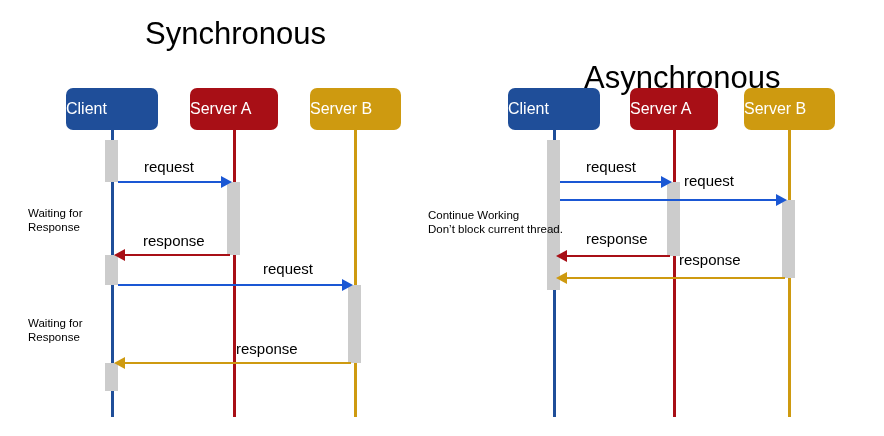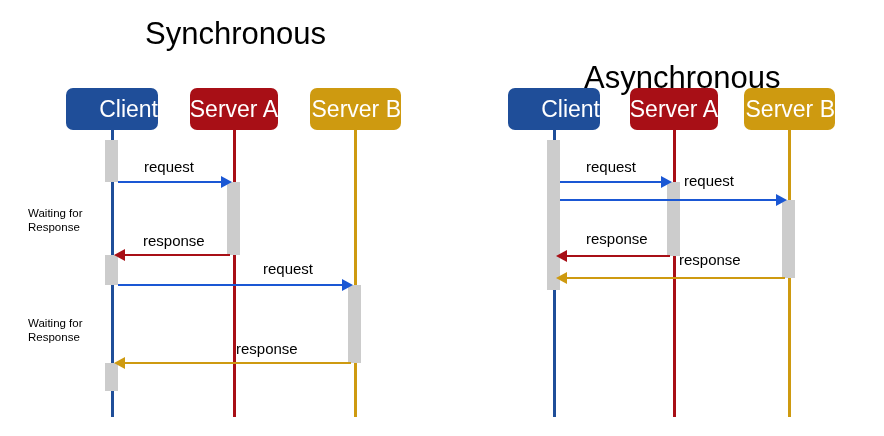--- a/index.html
+++ b/index.html
@@ -24,27 +24,26 @@
     color: #000000;
     white-space: nowrap;
     letter-spacing: 0px;
     line-height: 1;
   }
   .actor-box {
     position: absolute;
     border-radius: 7px;
     display: flex;
     align-items: center;
-    justify-content: flex-end;
+    justify-content: flex-start;
     color: #ffffff;
-    font-size: 23px;
+    font-size: 16px;
     font-weight: 400;
     white-space: nowrap;
     box-sizing: border-box;
-    padding-left: 7px;
   }
   .lifeline {
     position: absolute;
     width: 3px;
   }
   .activation {
     position: absolute;
     width: 13px;
     background: #cccccc;
   }
@@ -144,14 +143,16 @@
       <div class="msg-label" style="left: 586px; top: 159px;">request</div>
       <div class="arrow-line" style="left: 560px; top: 199px; width: 220px; background: rgb(26, 87, 212);"></div>
       <div class="arrow-head right" style="top: 194px; left: 776px; border-left-color: rgb(26, 87, 212);"></div>
       <div class="msg-label" style="left: 684px; top: 173px;">request</div>
       <div class="arrow-line" style="left: 565px; top: 255px; width: 105px; background: rgb(168, 15, 22);"></div>
       <div class="arrow-head left" style="top: 250px; left: 556px; border-right-color: rgb(168, 15, 22);"></div>
       <div class="msg-label" style="left: 586px; top: 231px;">response</div>
       <div class="arrow-line" style="left: 565px; top: 277px; width: 220px; background: rgb(206, 154, 16);"></div>
       <div class="arrow-head left" style="top: 272px; left: 556px; border-right-color: rgb(206, 154, 16);"></div>
       <div class="msg-label" style="left: 679px; top: 252px;">response</div>
+      <div class="note" style="left: 428px; top: 208px;">Continue Working
+Don’t block current thread.</div>
     </div>
   </div>
 
 </body></html>

